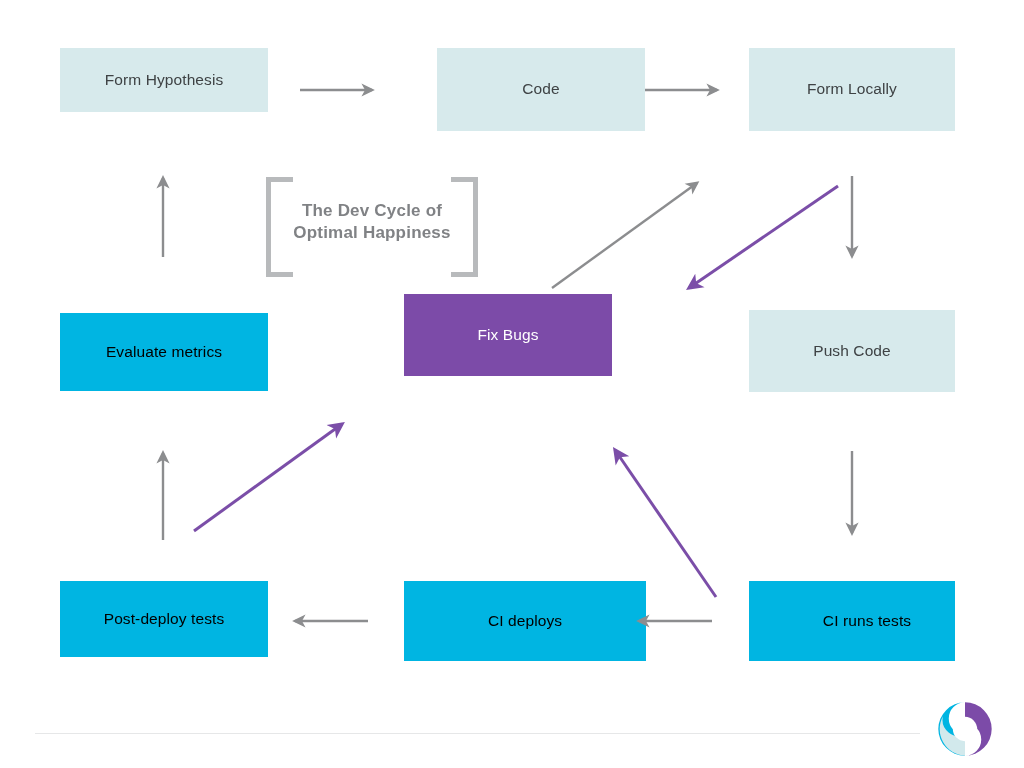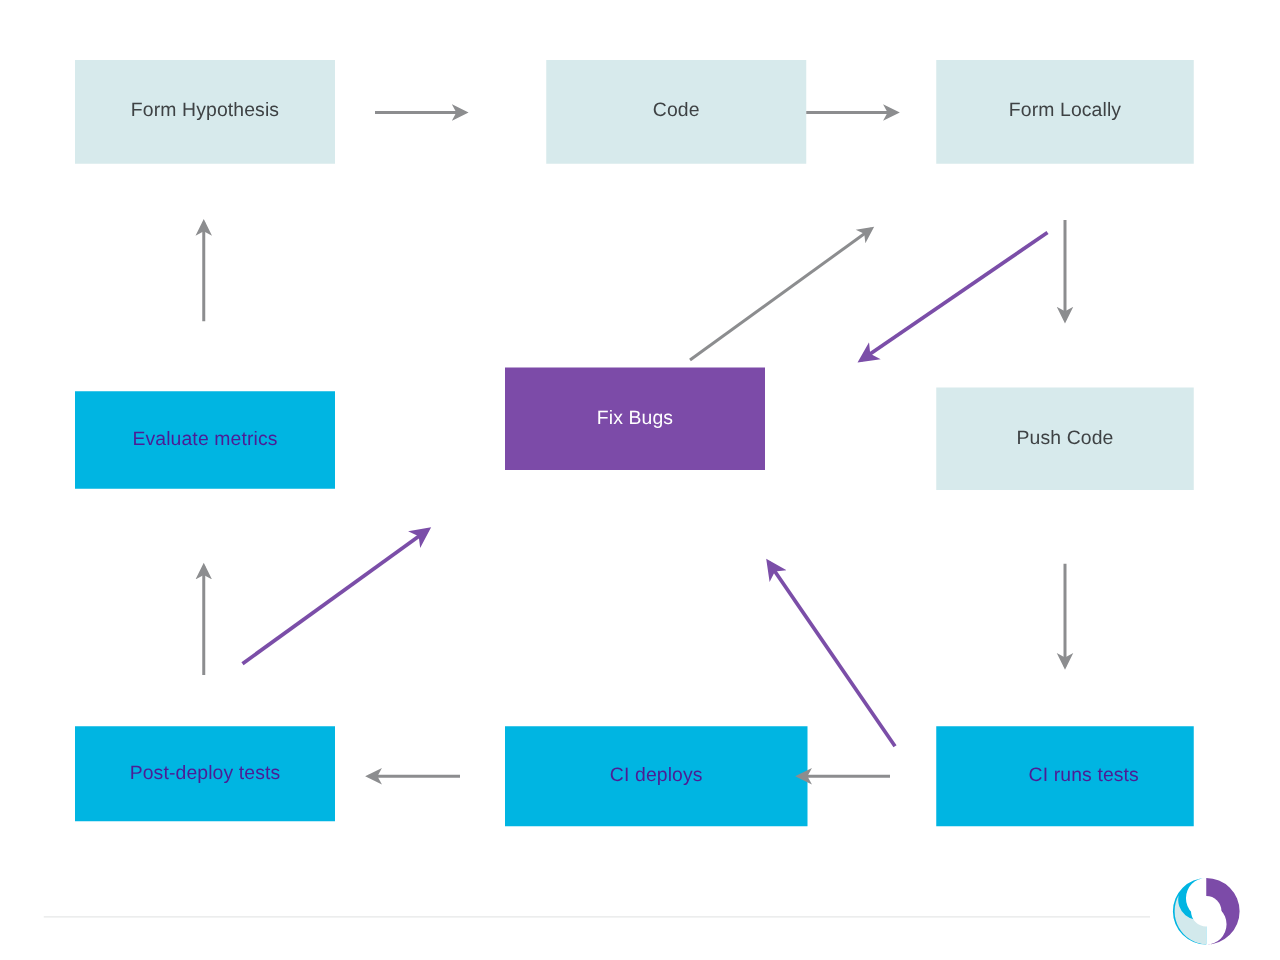--- a/index.html
+++ b/index.html
@@ -32,21 +32,21 @@
     line-height: 1.2;
     box-sizing: border-box;
     padding: 2px 6px;
   }
   .node.light {
     background: #d7eaec;
     color: #3e4244;
   }
   .node.cyan {
     background: #00b5e2;
-    color: #4c1d95;
+    color: #000000;
   }
   .node.purple {
     background: #7c4ba8;
     color: #ffffff;
   }
   
   #title-block {
     position: absolute;
     left: 266px;
     top: 177px;
@@ -108,21 +108,21 @@
     width: 58px;
     height: 58px;
   }
 </style>
 </head>
 <body>
 
 <div id="slide">
 
   <div id="nodes">
-      <div class="node light" style="left: 60px; top: 48px; width: 208px; height: 83px;">
+      <div class="node light" style="left: 60px; top: 48px; width: 208px; height: 64px;">
         <span>Form Hypothesis</span>
       </div>
       <div class="node light" style="left: 404px; top: 48px; width: 208px; height: 83px; margin-left: 33px;">
         <span>Code</span>
       </div>
       <div class="node light" style="left: 749px; top: 48px; width: 206px; height: 83px;">
         <span>Form Locally</span>
       </div>
       <div class="node cyan" style="left: 60px; top: 313px; width: 208px; height: 78px;">
         <span>Evaluate metrics</span>
@@ -162,20 +162,30 @@
         <line x1="368" y1="621" x2="295" y2="621" stroke="#8c8d8f" stroke-width="2.4" marker-end="url(#head-gray)"></line>
         <line x1="163" y1="540" x2="163" y2="453" stroke="#8c8d8f" stroke-width="2.4" marker-end="url(#head-gray)"></line>
         <line x1="163" y1="257" x2="163" y2="178" stroke="#8c8d8f" stroke-width="2.4" marker-end="url(#head-gray)"></line>
         <line x1="552" y1="288" x2="697" y2="183" stroke="#8c8d8f" stroke-width="2.4" marker-end="url(#head-gray)"></line>
         <line x1="838" y1="186" x2="689" y2="288" stroke="#7b4ea8" stroke-width="3" marker-end="url(#head-purple)"></line>
         <line x1="194" y1="531" x2="342" y2="424" stroke="#7b4ea8" stroke-width="3" marker-end="url(#head-purple)"></line>
         <line x1="716" y1="597" x2="615" y2="450" stroke="#7b4ea8" stroke-width="3" marker-end="url(#head-purple)"></line>
       </g>
   </svg>
 
+  <div id="title-block">
+    <div class="bracket left"></div>
+    <div class="bracket right"></div>
+    <div id="title-text">
+      <span>
+        <span>The Dev Cycle of</span><br>
+        <span>Optimal Happiness</span>
+      </span>
+    </div>
+  </div>
 
   <div id="divider"></div>
 
   <svg id="logo" viewBox="0 0 100 100" xmlns="http://www.w3.org/2000/svg">
     <path d="M50,4 A46,46 0 0 1 50,96 A28,28 0 0 0 50,40 Z" fill="#7c4ba8"></path>
     <path d="M50,96 A46,46 0 0 1 50,4 A28,28 0 0 0 50,60 Z" fill="#00b5e2"></path>
     <path d="M50,96 A46,46 0 0 1 12,28 A28,28 0 0 0 50,60 Z" fill="#d2e9ec"></path>
     <circle cx="50" cy="50" r="21" fill="#ffffff"></circle>
   </svg>
 

